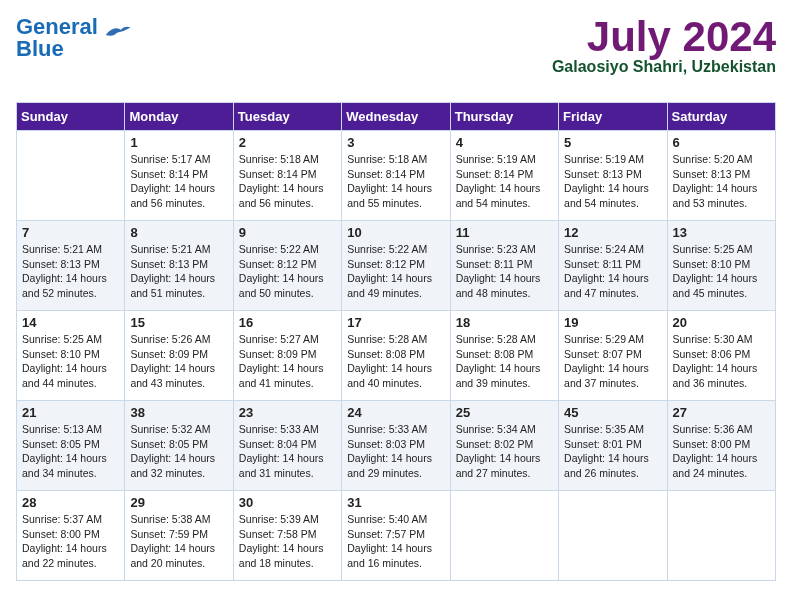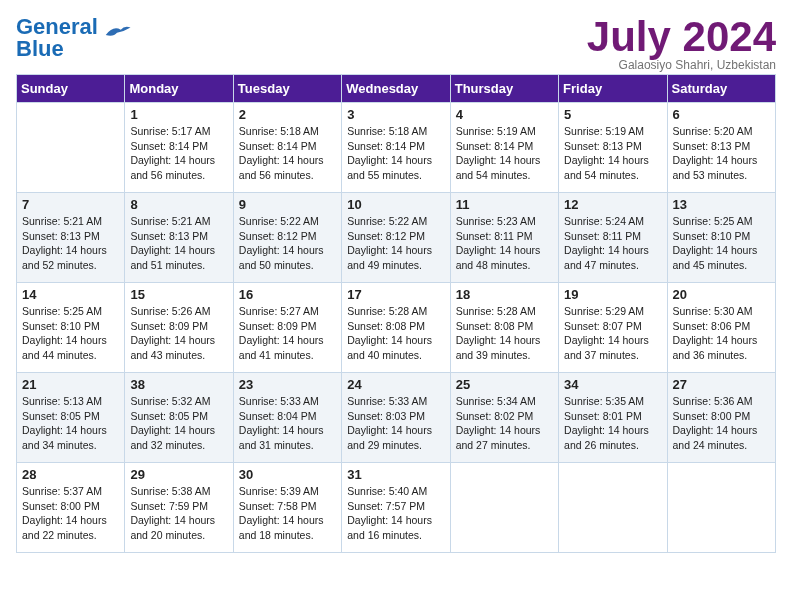--- a/index.html
+++ b/index.html
@@ -7,21 +7,21 @@
       font-family: Arial, sans-serif;
       background: #fff;
       width: 792px;
       min-height: 612px;
       padding: 16px;
     }
     .header-area {
       display: flex;
       justify-content: space-between;
       align-items: flex-start;
-      margin-bottom: 2px;
+      margin-bottom: 26px;
     }
     .logo {
       display: flex;
       flex-direction: column;
       align-items: flex-start;
     }
     .logo-text {
       font-size: 22px;
       font-weight: bold;
       color: #1a3a5c;
@@ -39,23 +39,23 @@
     .title-area {
       text-align: right;
     }
     .month-title {
       font-size: 42px;
       font-weight: bold;
       color: #701a75;
       line-height: 1;
     }
     .subtitle {
-      font-size: 12px;
-      color: #737373;
-      font-weight: normal;
+      font-size: 16px;
+      color: #14532d;
+      font-weight: bold;
     }
     .calendar {
       width: 100%;
       border-collapse: collapse;
       font-size: 11px;
     }
     .calendar th {
       background-color: #4c1d95;
       color: #fff;
       padding: 6px 4px;
@@ -277,21 +277,21 @@
         <span class="cell-text">Sunset: 8:03 PM</span><br>
         <span class="cell-text">Daylight: 14 hours and 29 minutes.</span>
       </td>
         <td>
         <span class="day-num">25</span>
         <span class="cell-text">Sunrise: 5:34 AM</span><br>
         <span class="cell-text">Sunset: 8:02 PM</span><br>
         <span class="cell-text">Daylight: 14 hours and 27 minutes.</span>
       </td>
         <td>
-        <span class="day-num">34</span>
+        <span class="day-num">45</span>
         <span class="cell-text">Sunrise: 5:35 AM</span><br>
         <span class="cell-text">Sunset: 8:01 PM</span><br>
         <span class="cell-text">Daylight: 14 hours and 26 minutes.</span>
       </td>
         <td>
         <span class="day-num">27</span>
         <span class="cell-text">Sunrise: 5:36 AM</span><br>
         <span class="cell-text">Sunset: 8:00 PM</span><br>
         <span class="cell-text">Daylight: 14 hours and 24 minutes.</span>
       </td>

